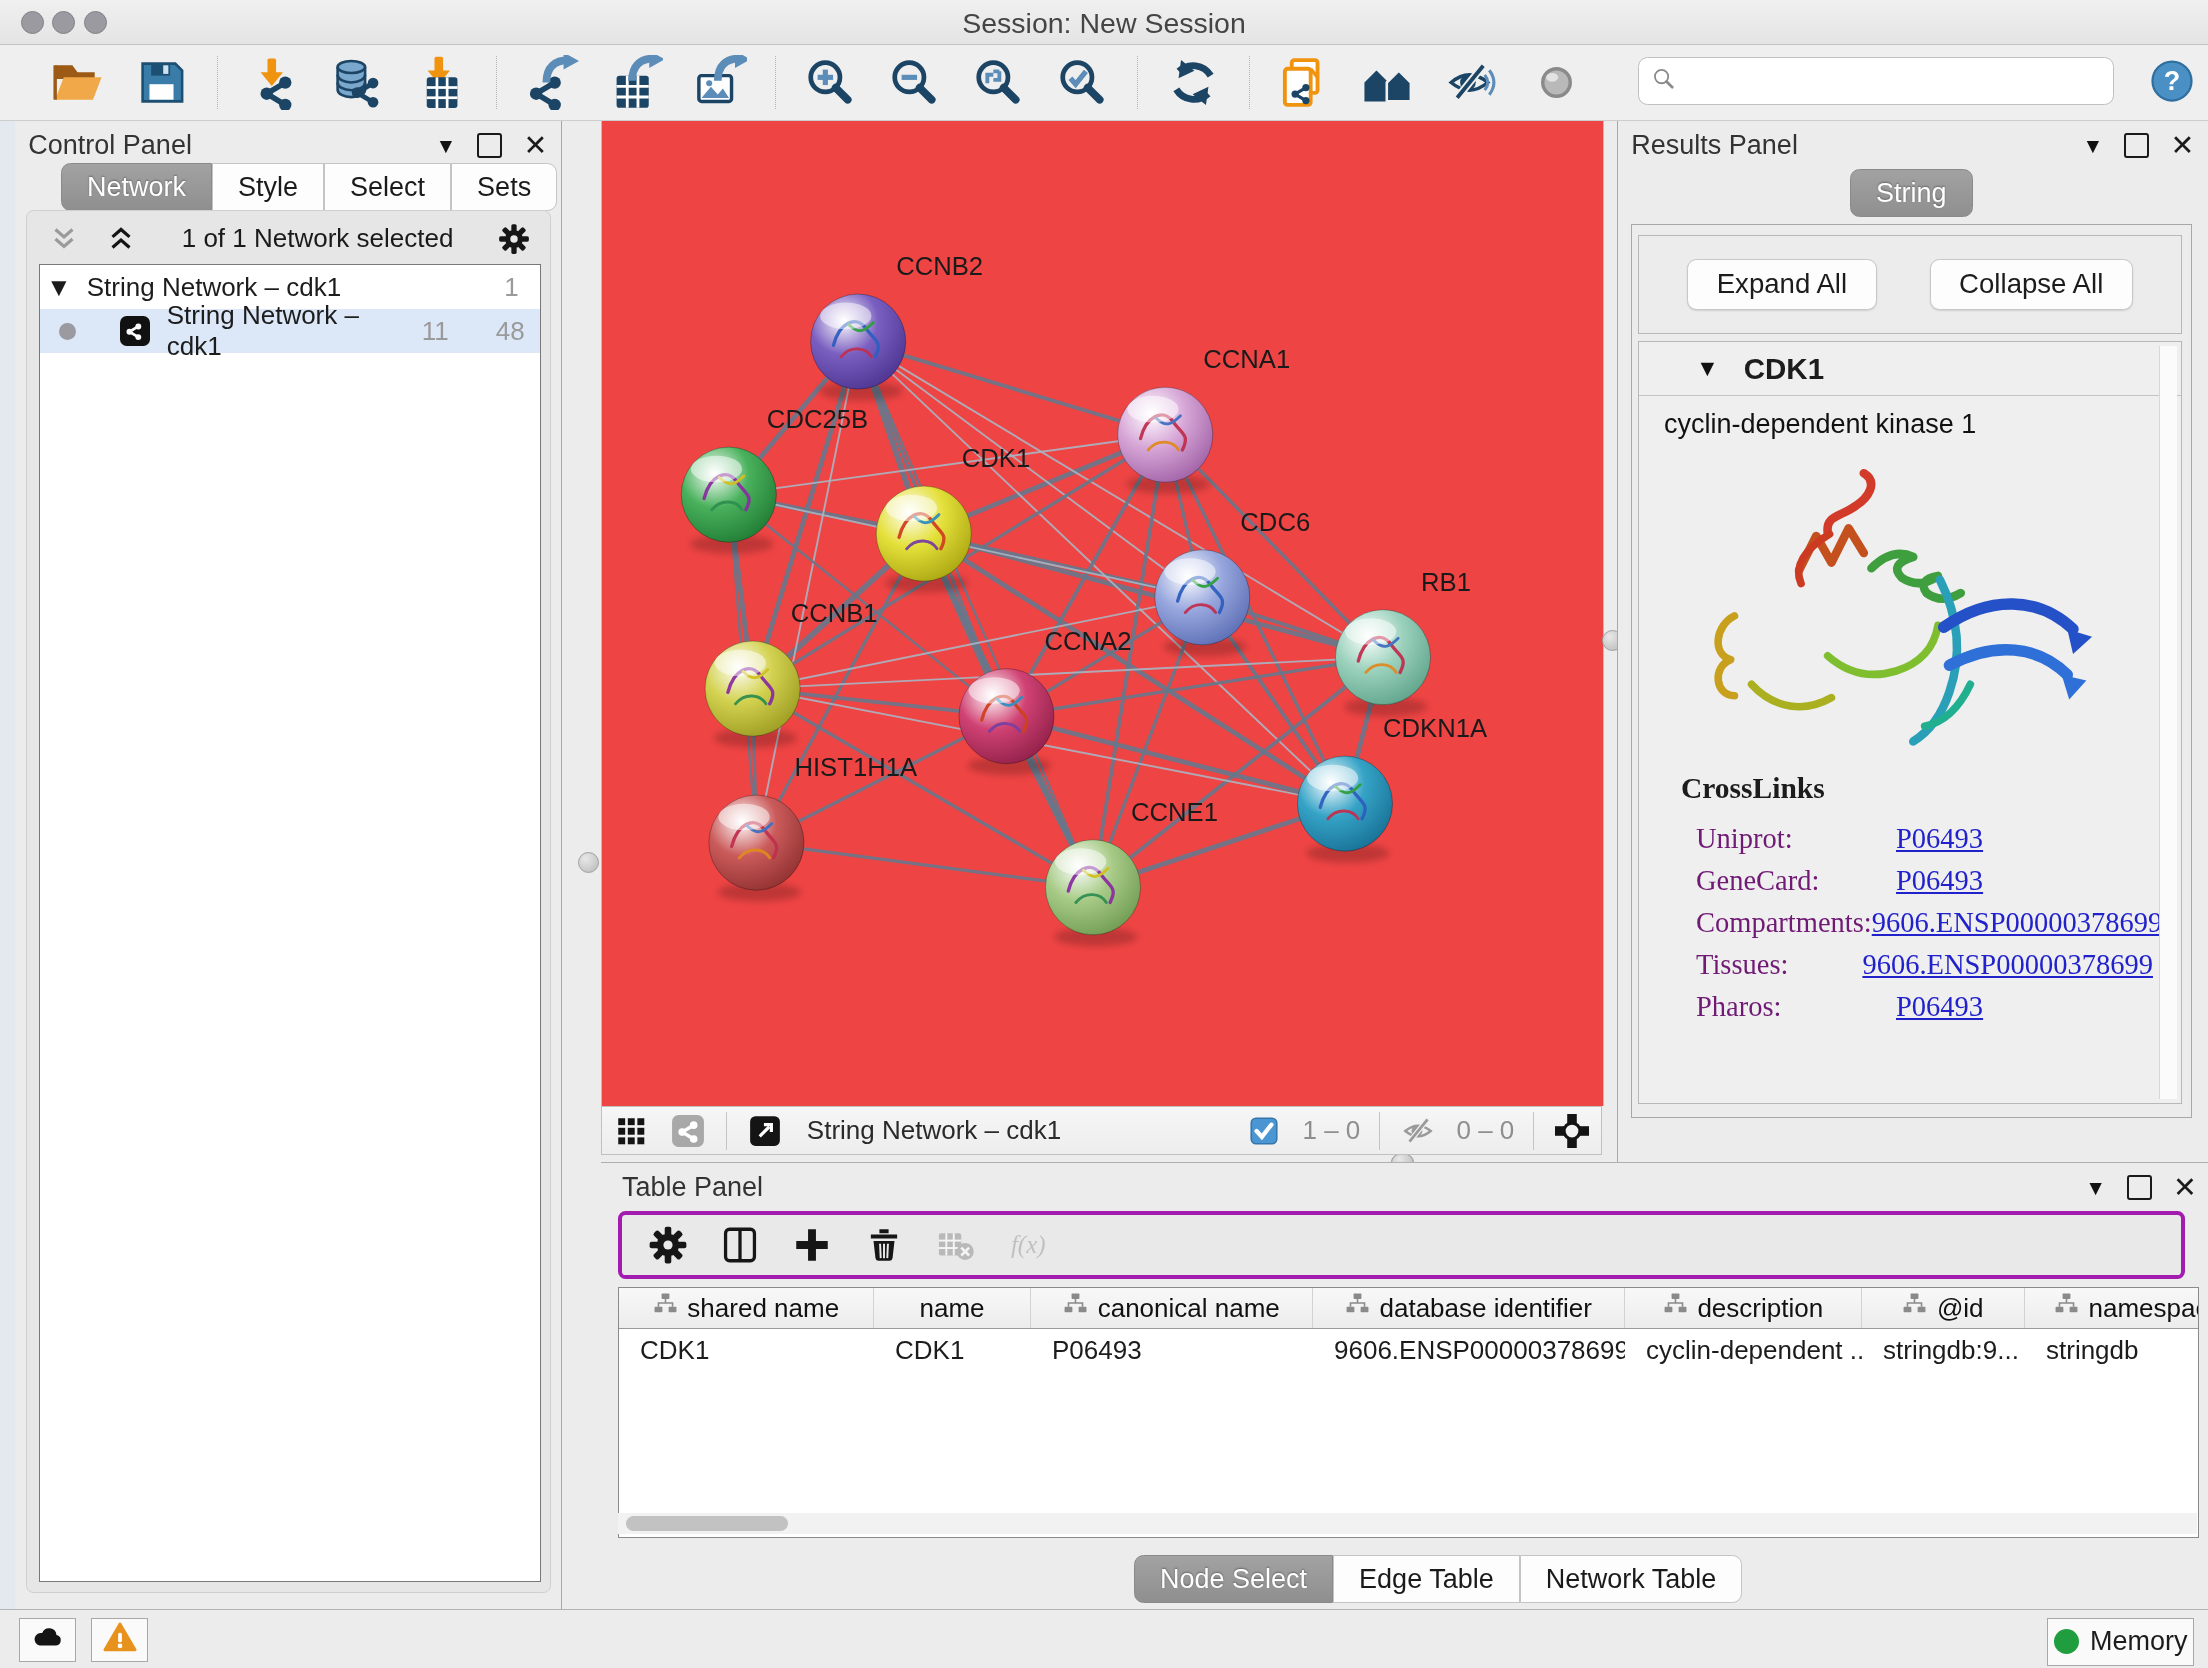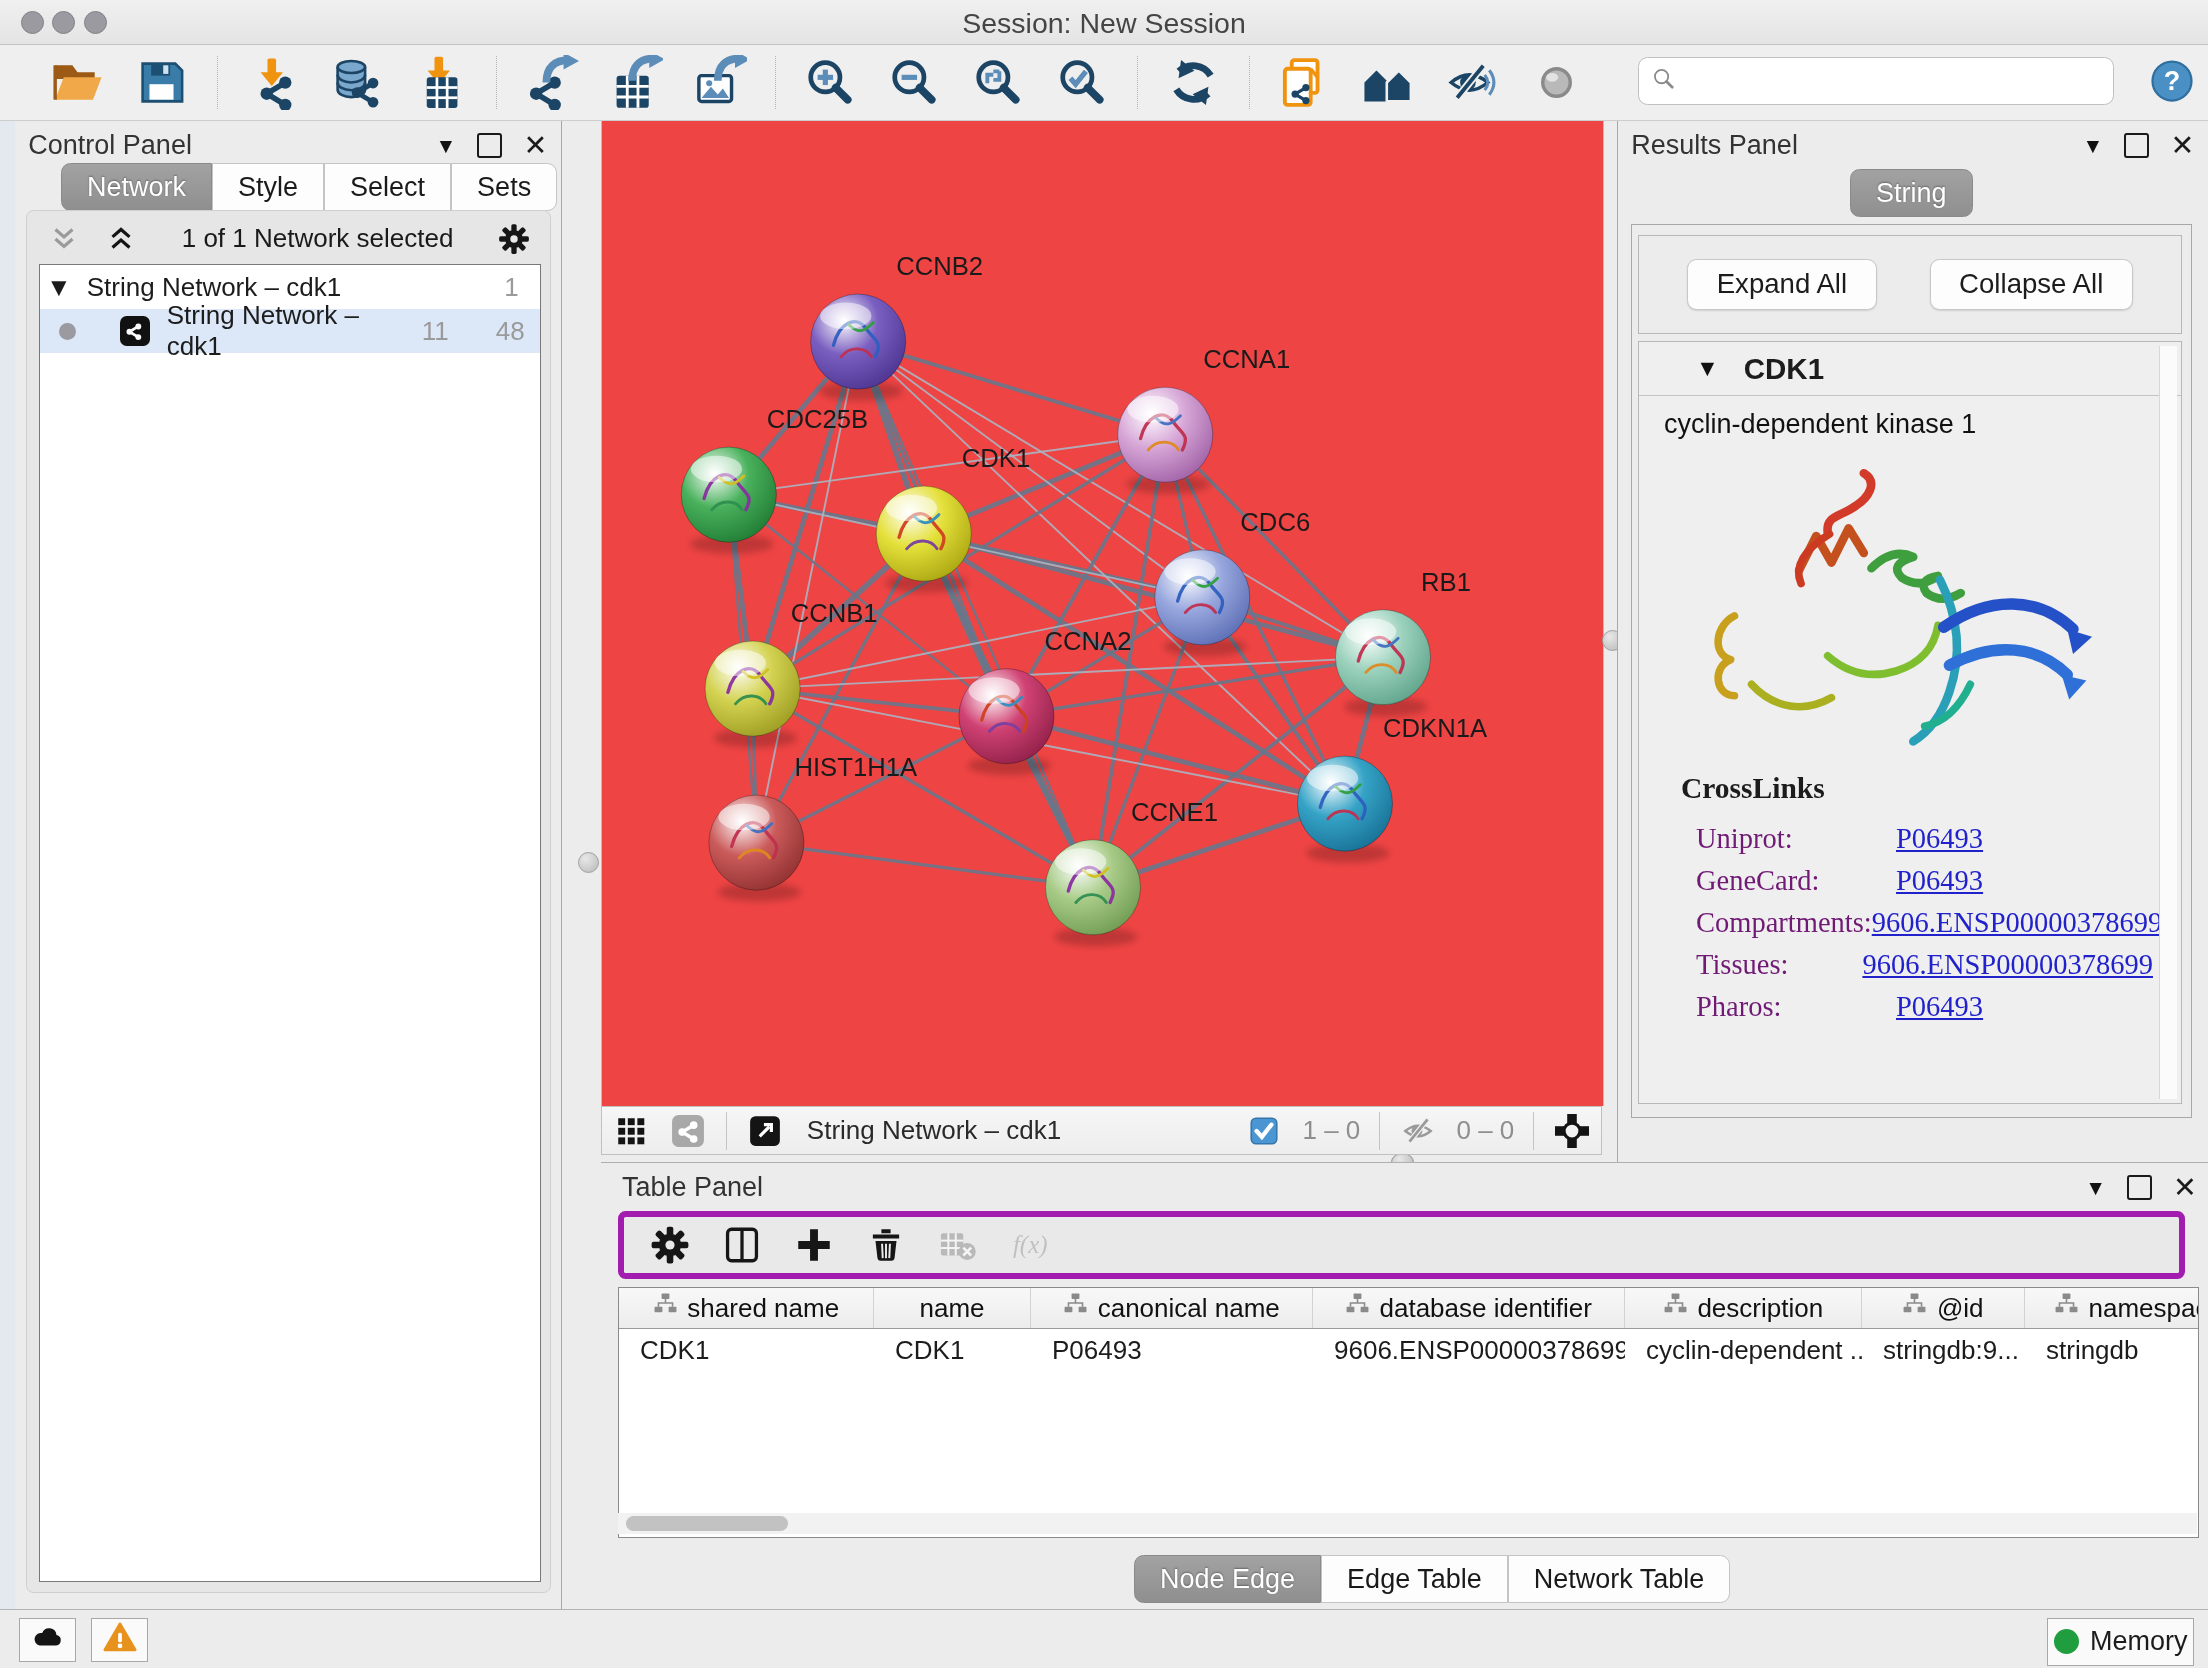--- a/index.html
+++ b/index.html
@@ -79,21 +79,21 @@
   #protein-img{left:46px;top:114px;}
   #xl-title{left:42px;top:430px;font-family:"Liberation Serif","DejaVu Serif",serif;font-weight:bold;font-size:29.5px;}
   #xlinks{left:57px;top:476px;width:457px;}
   .xl-row{display:flex;height:42px;align-items:center;font-family:"Liberation Serif","DejaVu Serif",serif;font-size:28.5px;}
   .xl-label{width:200px;color:#701a75;}
   .xl-value{color:#2222cc;text-decoration:underline;}
   #rp-scroll{right:3.8px;top:3.8px;width:17px;height:753px;background:#fbfbfb;border-left:1px solid #d8d8d8;}
   
   #table-panel{left:601px;top:1162px;width:1607px;height:447px;background:#ececec;border-top:1px solid #b0b0b0;}
   #tp-header{left:21px;top:7.6px;width:1575px;height:34px;display:flex;justify-content:space-between;align-items:center;}
-  #tp-toolbar{left:17px;top:48px;width:1567px;height:68px;background:#e9e9e9;border:6px solid #a21caf;border-radius:7.6px;
+  #tp-toolbar{left:17px;top:48px;width:1567px;height:68px;background:#e9e9e9;border:4px solid #a21caf;border-radius:7.6px;
               display:flex;align-items:center;padding-left:19px;box-sizing:border-box;}
   .tp-ic{width:53px;height:49px;display:flex;align-items:center;justify-content:center;margin-right:19px;}
   .tp-ic svg{width:42px;height:42px;}
   .tp-ic.disabled{opacity:.5;}
   #tbl{left:17px;top:124px;width:1579px;height:249px;background:#fff;border:1.9px solid #8a8a8a;overflow:hidden;}
   #tbl-head{display:flex;height:40px;background:linear-gradient(#f8f8f8,#ececec);border-bottom:1px solid #9a9a9a;}
   .th{display:flex;align-items:center;justify-content:center;gap:9.5px;font-size:26px;color:#111;
       border-right:1px solid #d2d2d2;box-sizing:border-box;flex:none;overflow:hidden;white-space:nowrap;}
   .th svg{width:25px;height:25px;flex:none;}
   #tbl-row{display:flex;height:42px;align-items:center;}
@@ -942,21 +942,21 @@
           <div class="td" style="width: 312px;">9606.ENSP00000378699</div>
           <div class="td" style="width: 237px;">cyclin-dependent ...</div>
           <div class="td" style="width: 163px;">stringdb:9...</div>
           <div class="td" style="width: 228px;">stringdb</div>
         </div>
     </div>
     <div class="abs" id="tbl-hscroll">
       <div class="abs" id="tbl-thumb"></div>
     </div>
     <div class="abs tabrow" id="tp-tabs">
-        <span class="tabbtn active">Node Edge</span>
+        <span class="tabbtn active">Node Select</span>
         <span class="tabbtn">Edge Table</span>
         <span class="tabbtn">Network Table</span>
       </div>
   </div>
 
   <div class="abs" id="statusbar">
     <div class="abs sb-btn" style="left:19px">
       <span><svg viewBox="0 0 64 64">
             <path d="M16 46 h30 a10 10 0 0 0 2 -19.8 a14 14 0 0 0 -27 -3.4 A11 11 0 0 0 16 46 Z" fill="#141414"></path>
           </svg></span>

